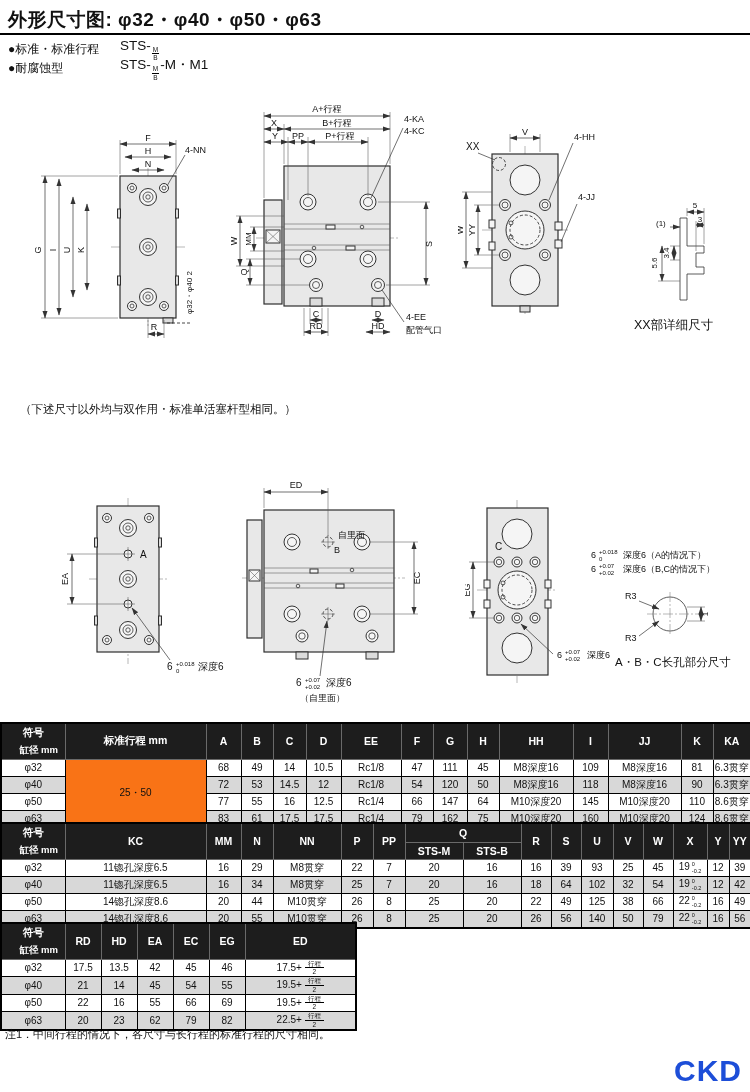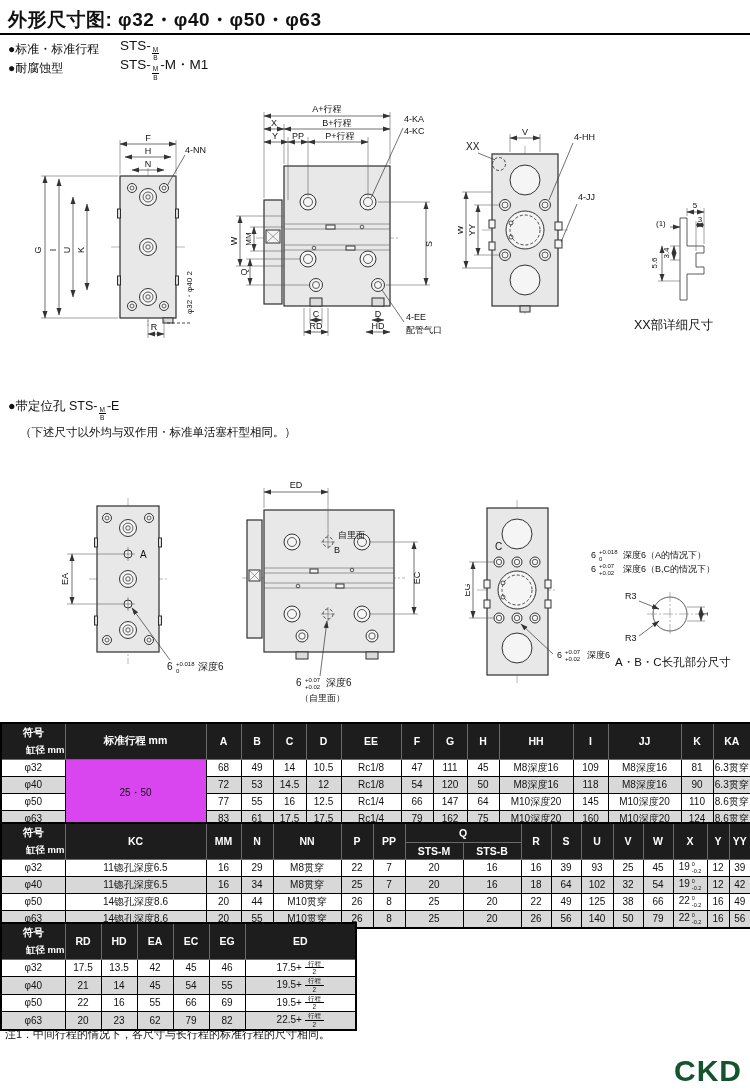--- a/index.html
+++ b/index.html
@@ -28,27 +28,27 @@
   .d{stroke:#333;stroke-width:0.7;fill:none;marker-start:url(#arr);marker-end:url(#arr)}
   .ld{stroke:#333;stroke-width:0.7;fill:none}
   .la{stroke:#333;stroke-width:0.7;fill:none;marker-end:url(#arr)}
   .tb{position:absolute;border-collapse:collapse;table-layout:fixed;border:2px solid #000}
   .tb th{background:#1d1d1d;color:#fff;font-weight:bold;font-size:10.5px;border:1px solid #6a6a6a;padding:0;text-align:center}
   .tb td{border:1px solid #000;font-size:10px;text-align:center;padding:0;height:16px;vertical-align:middle}
   .tb tbody tr:nth-child(odd){background:#fff}
   .tb tbody tr:nth-child(even){background:#d8d8d8}
   .corner{background-color:#1d1d1d;background-image:linear-gradient(to bottom right,rgba(0,0,0,0) 47%,#9a9a9a 49%,#9a9a9a 51%,rgba(0,0,0,0) 53%)}
   .corner .ct{display:block;font-size:10.5px;text-align:center;margin-top:1px}
-  .corner .cb{display:block;font-size:9.5px;text-align:right;padding-left:11px;margin-top:4px}
-  td.stroke{background:#d946ef}
+  .corner .cb{display:block;font-size:9.5px;text-align:center;padding-left:11px;margin-top:4px}
+  td.stroke{background:#f97316}
   .frac{display:inline-flex;flex-direction:column;font-size:6.5px;line-height:1.2;vertical-align:middle;margin-left:3px}
   .frac .ft{border-bottom:1px solid #000;padding:0 3px}
   .tol{display:inline-flex;flex-direction:column;font-size:5.5px;line-height:1.2;vertical-align:middle;margin-left:2px;text-align:left}
   .notes{position:absolute;top:1026px;left:5px;font-size:11px;line-height:1.55}
-  .logo{position:absolute;top:1054px;right:8px;font-size:30px;font-weight:800;color:#14532d;letter-spacing:1px}
+  .logo{position:absolute;top:1054px;right:8px;font-size:30px;font-weight:800;color:#1d4ed8;letter-spacing:1px}
 </style>
 </head>
 <body>
 
 <div class="page">
 
   <div class="title">外形尺寸图: φ32・φ40・φ50・φ63</div>
   <div class="rule"></div>
 
   <div class="models">
@@ -266,24 +266,20 @@
       <line class="e" x1="222" y1="164" x2="212" y2="164"></line>
     <line class="d" x1="216" y1="150" x2="216" y2="164"></line>
       <text class="t8" transform="rotate(-90 211 157)" x="211" y="157" text-anchor="middle">3.4</text>
     <line class="e" x1="222" y1="185" x2="200" y2="185"></line>
     <line class="d" x1="204" y1="150" x2="204" y2="185"></line>
       <text class="t8" transform="rotate(-90 199 167)" x="199" y="167" text-anchor="middle">5.6</text>
     <text class="t12" x="176" y="233" text-anchor="start">XX部详细尺寸</text>
   </svg>
 
   <div class="sec2">
-    <div><span>●带定位孔 STS-</span><span class="stk">
-          <span class="st">M</span>
-          <span>B</span>
-        </span><span>-E</span></div>
     <div class="sub">（下述尺寸以外均与双作用・标准单活塞杆型相同。）</div>
   </div>
 
   <svg style="left:55px;top:458px" width="185" height="252" viewBox="0 0 185 252">
     <line class="c" x1="73" y1="40" x2="73" y2="206"></line>
       <line class="c" x1="34" y1="121" x2="112" y2="121"></line>
     <rect class="pl" x="42" y="48" width="62" height="146"></rect>
     <rect class="pl2" x="39.5" y="80" width="3" height="9"></rect>
       <rect class="pl2" x="39.5" y="158" width="3" height="9"></rect>
     <rect class="pl2" x="103.5" y="80" width="3" height="9"></rect>

